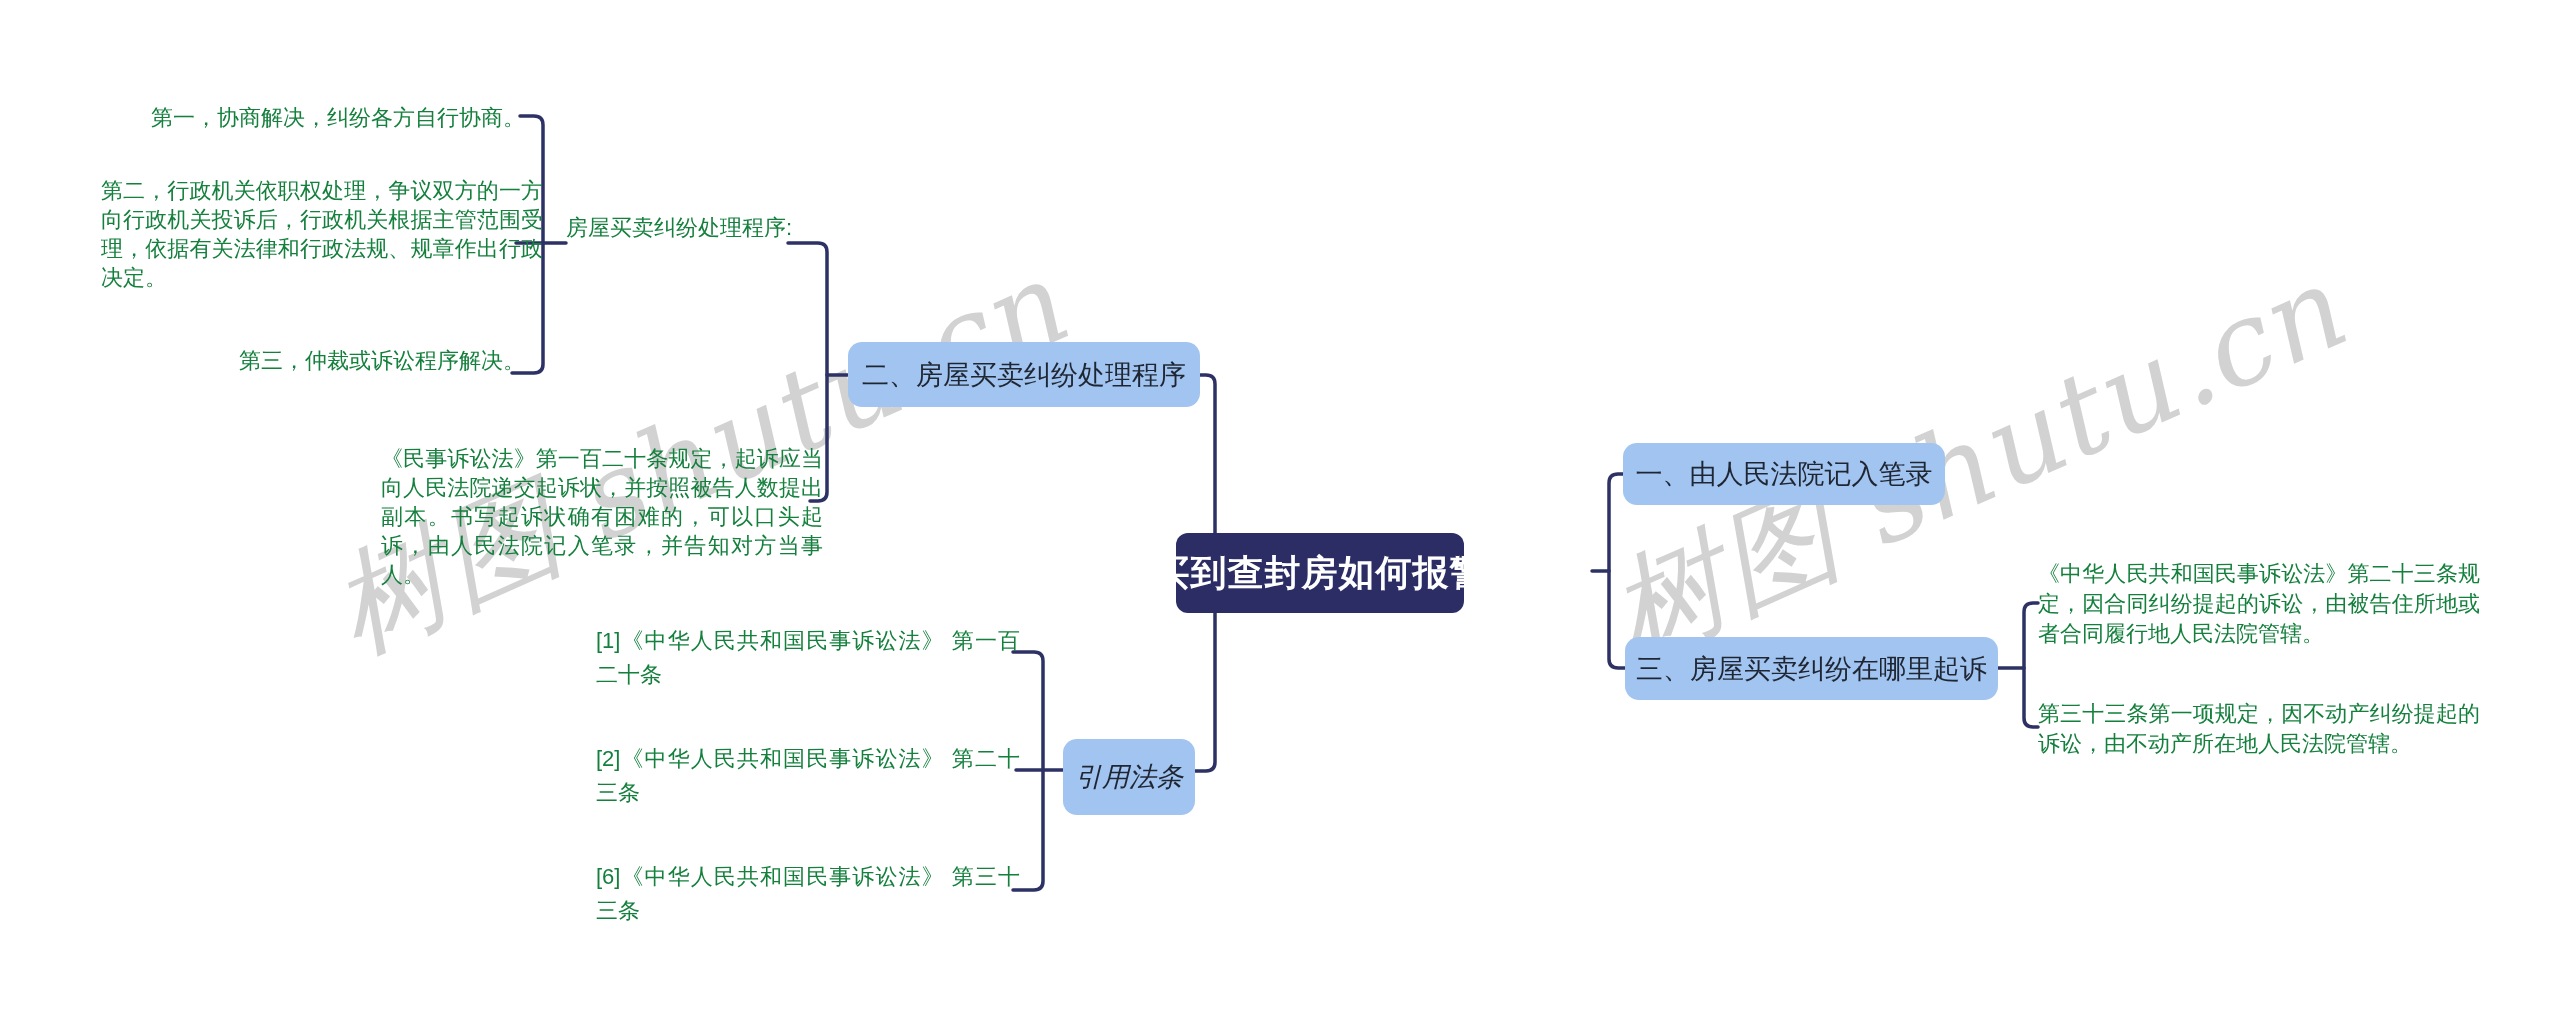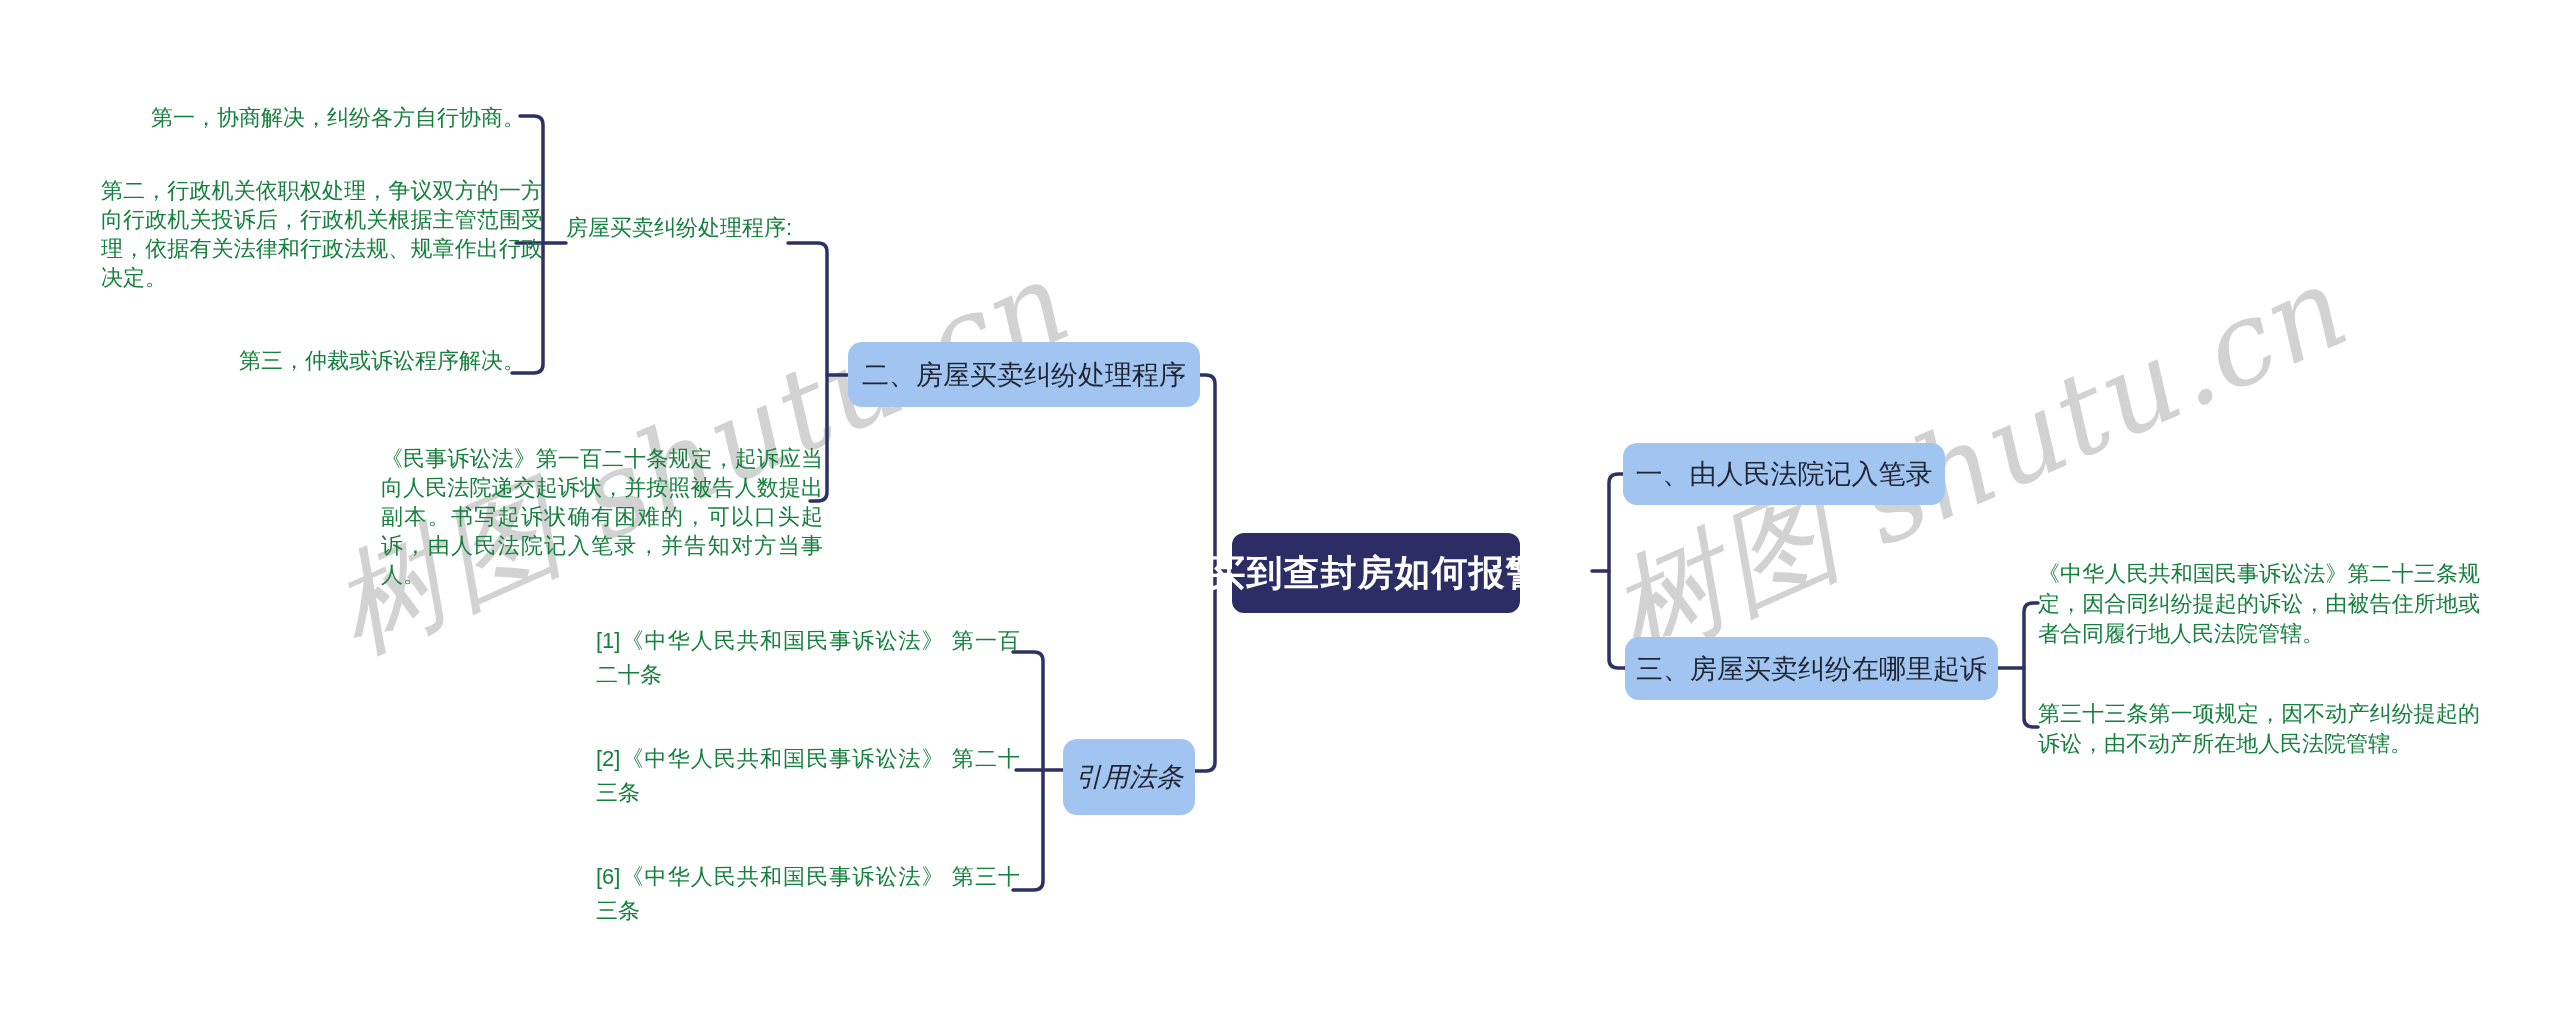--- a/index.html
+++ b/index.html
@@ -107,21 +107,21 @@
   <div class="txt cite" style="left:596px;top:624px;width:424px;">[1]《中华人民共和国民事诉讼法》 第一百二十条</div>
 
   <div class="txt cite" style="left:596px;top:742px;width:424px;">[2]《中华人民共和国民事诉讼法》 第二十三条</div>
 
   <div class="txt cite" style="left:596px;top:860px;width:424px;">[6]《中华人民共和国民事诉讼法》 第三十三条</div>
 
   <div class="txt note" style="left:2038px;top:559px;width:442px;">《中华人民共和国民事诉讼法》第二十三条规定，因合同纠纷提起的诉讼，由被告住所地或者合同履行地人民法院管辖。</div>
 
   <div class="txt note" style="left:2038px;top:699px;width:442px;">第三十三条第一项规定，因不动产纠纷提起的诉讼，由不动产所在地人民法院管辖。</div>
 
-  <div class="node central" style="left:1232px;top:533px;width:288px;height:80px;">买到查封房如何报警</div>
+  <div class="node central" style="left:1176px;top:533px;width:288px;height:80px;">买到查封房如何报警</div>
 
   <div class="node" style="left:848px;top:342px;width:352px;height:65px;">二、房屋买卖纠纷处理程序</div>
 
   <div class="node" style="left:1623px;top:443px;width:322px;height:62px;">一、由人民法院记入笔录</div>
 
   <div class="node" style="left:1625px;top:637px;width:373px;height:63px;">三、房屋买卖纠纷在哪里起诉</div>
 
   <div class="node" style="left:1063px;top:739px;width:132px;height:76px;font-style:italic;">引用法条</div>
 
 </div>

